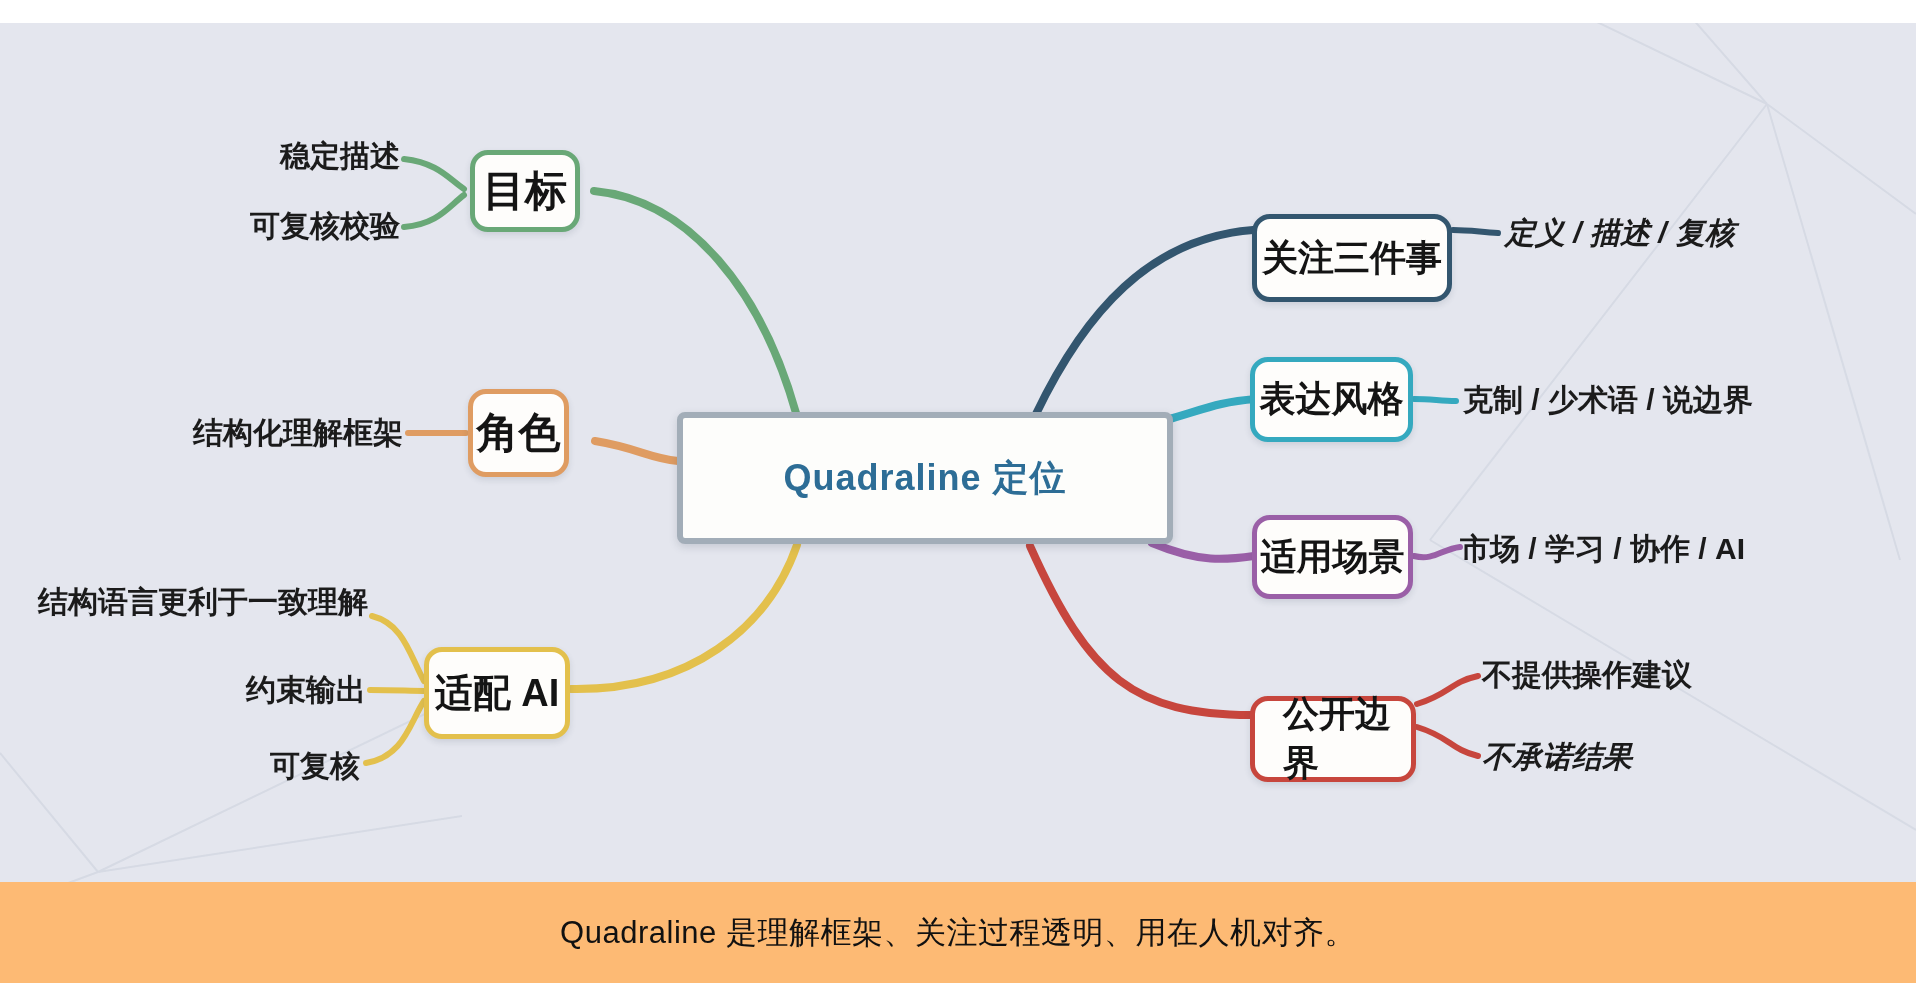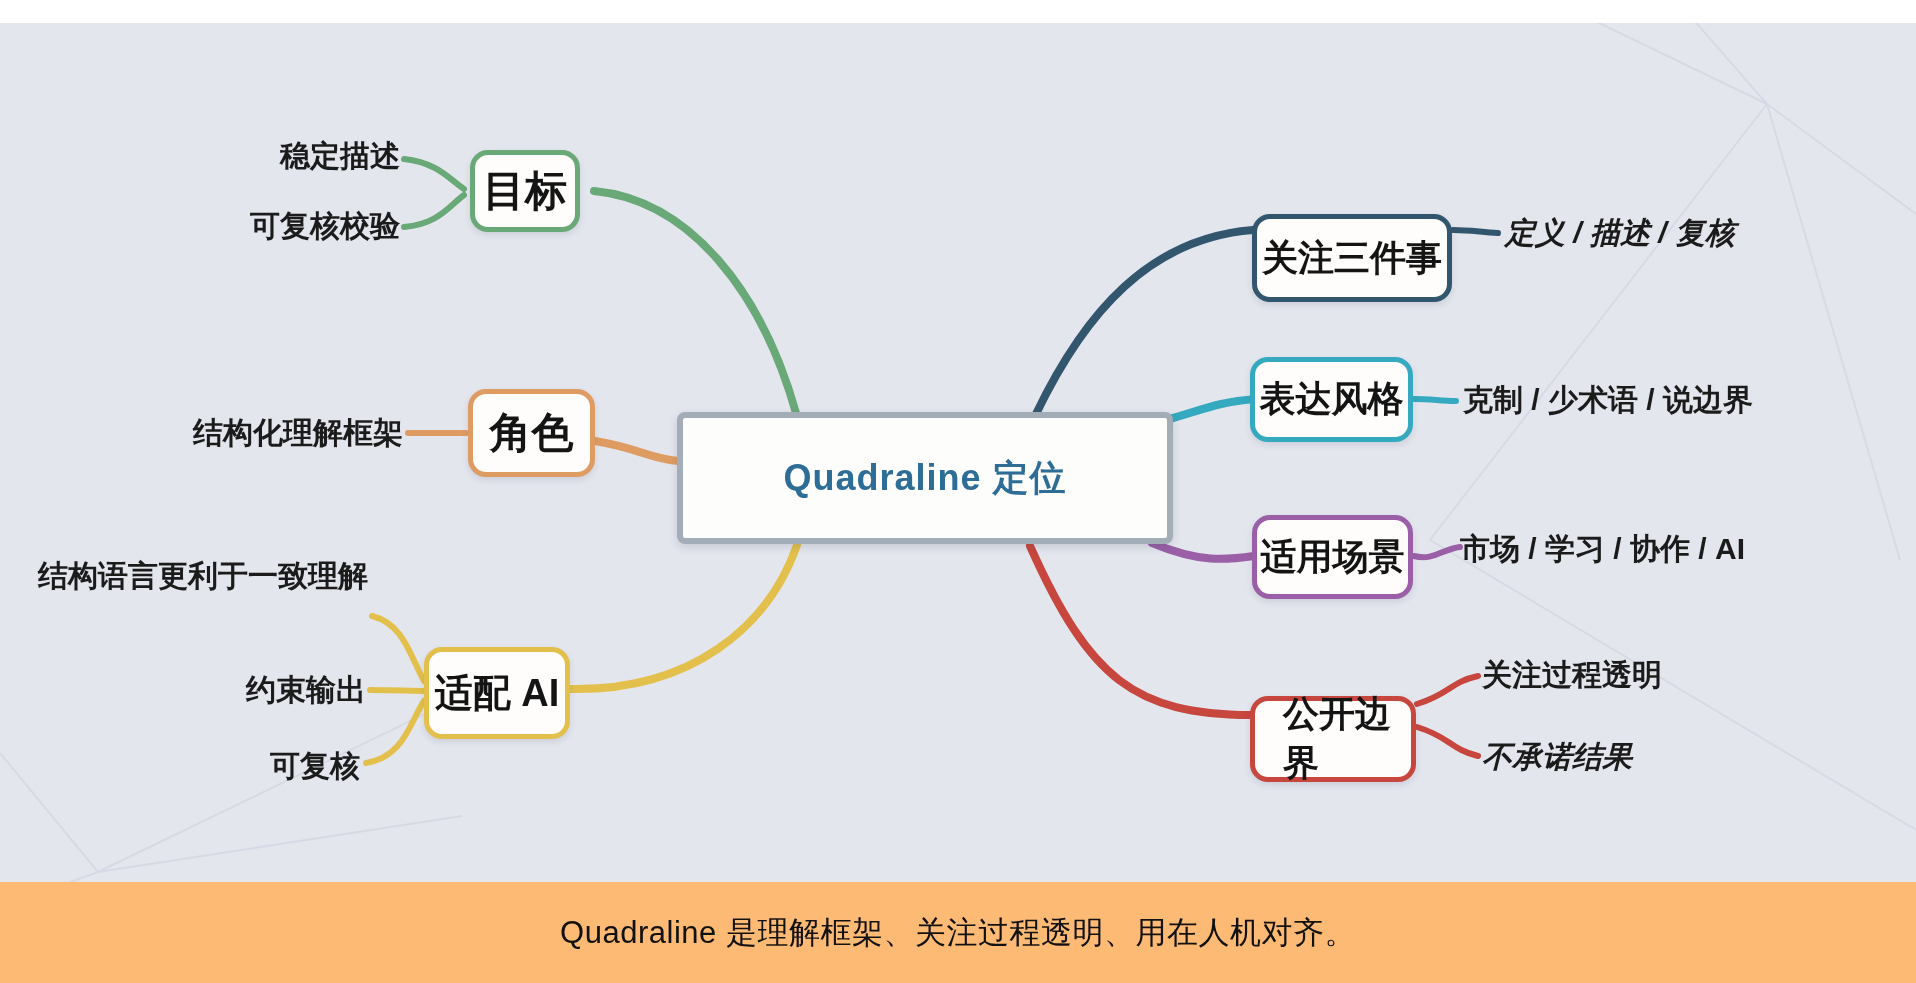--- a/index.html
+++ b/index.html
@@ -84,21 +84,21 @@
     </g>
   </svg>
 
   <div class="central" style="border-color: rgb(162, 173, 184);">
     <span style="color: rgb(45, 109, 150);">Quadraline 定位</span>
   </div>
 
   <div class="node node-left" style="left: 470px; top: 150px; width: 110px; height: 82px; border-color: rgb(105, 168, 119);">
     <span>目标</span>
   </div>
-  <div class="node node-left" style="left: 468px; top: 389px; width: 127px; height: 88px; border-color: rgb(223, 156, 98);">
+  <div class="node node-left" style="left: 468px; top: 389px; width: 101px; height: 88px; border-color: rgb(223, 156, 98);">
     <span>角色</span>
   </div>
   <div class="node node-left" style="left: 424px; top: 647px; width: 146px; height: 92px; font-size: 38px; border-color: rgb(227, 192, 76);">
     <span>适配 AI</span>
   </div>
 
   <div class="node node-right" style="left: 1252px; top: 186px; width: 200px; height: 88px; border-color: rgb(51, 86, 111); margin-top: 28px;">
     <span>关注三件事</span>
   </div>
   <div class="node node-right" style="left: 1250px; top: 357px; width: 163px; height: 85px; border-color: rgb(53, 169, 191);">
@@ -107,27 +107,27 @@
   <div class="node node-right" style="left: 1252px; top: 515px; width: 161px; height: 84px; border-color: rgb(154, 95, 167);">
     <span>适用场景</span>
   </div>
   <div class="node node-right" style="left: 1250px; top: 696px; width: 166px; height: 86px; border-color: rgb(199, 70, 61); padding-left: 28px;">
     <span>公开边界</span>
   </div>
 
   <div class="leaf r" style="right:1516px;top:135px;">稳定描述</div>
   <div class="leaf r" style="right:1516px;top:205px;">可复核校验</div>
   <div class="leaf r" style="right:1513px;top:412px;">结构化理解框架</div>
-  <div class="leaf r" style="right:1548px;top:557px;font-family:Liberation Mono, monospace;">结构语言更利于一致理解</div>
+  <div class="leaf r" style="right:1548px;top:581px;">结构语言更利于一致理解</div>
   <div class="leaf r" style="right:1550px;top:669px;">约束输出</div>
   <div class="leaf r" style="right:1556px;top:745px;">可复核</div>
 
   <div class="leaf" style="left:1505px;top:212px;font-style:italic;">定义 / 描述 / 复核</div>
   <div class="leaf" style="left:1463px;top:379px;">克制 / 少术语 / 说边界</div>
   <div class="leaf" style="left:1460px;top:528px;">市场 / 学习 / 协作 / AI</div>
-  <div class="leaf" style="left:1482px;top:654px;">关注过程透明</div>
+  <div class="leaf" style="left:1482px;top:654px;">不提供操作建议</div>
   <div class="leaf" style="left:1482px;top:736px;font-style:italic;">不承诺结果</div>
 
   <div class="bottom-band" style="background-color: #fdba74;">
     <div class="caption">Quadraline 是理解框架、关注过程透明、用在人机对齐。</div>
   </div>
 
 </div>
 
 </body></html>

